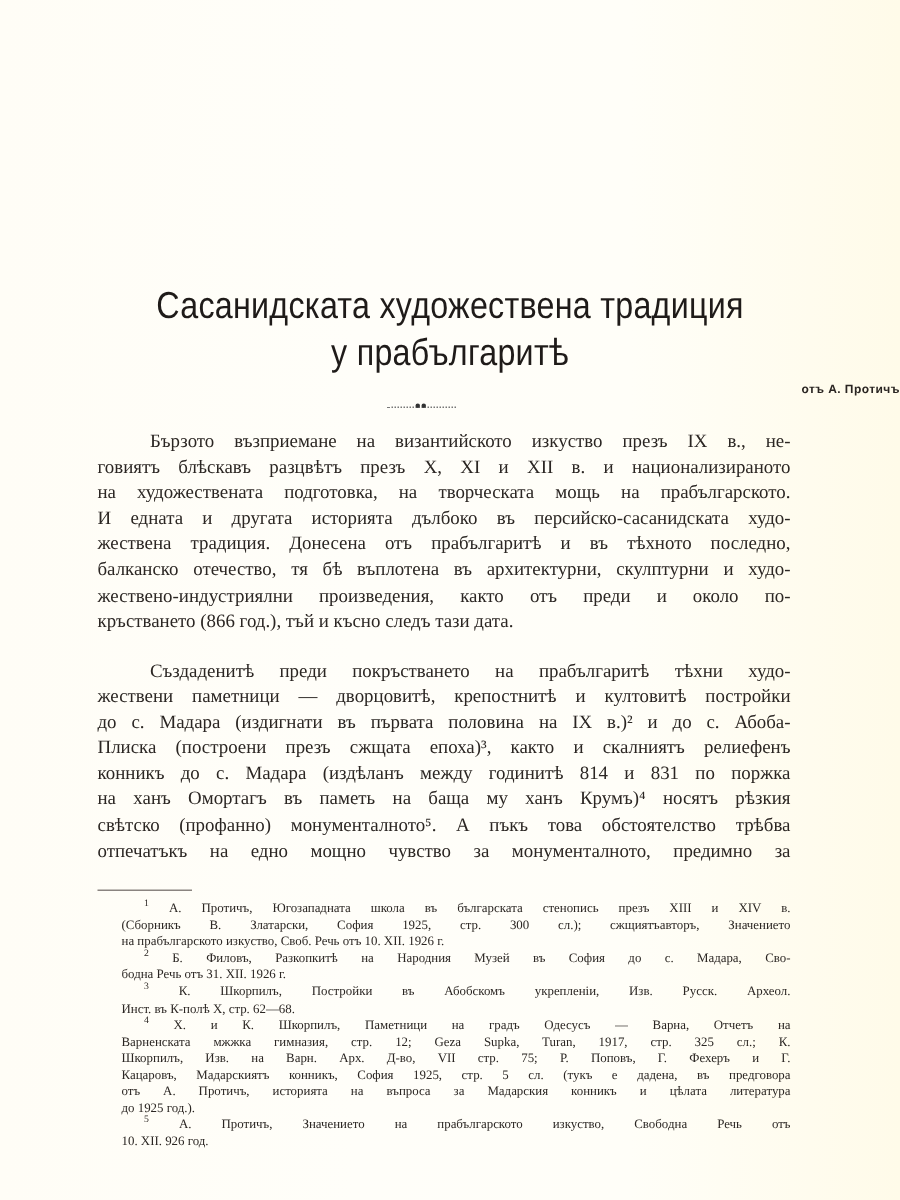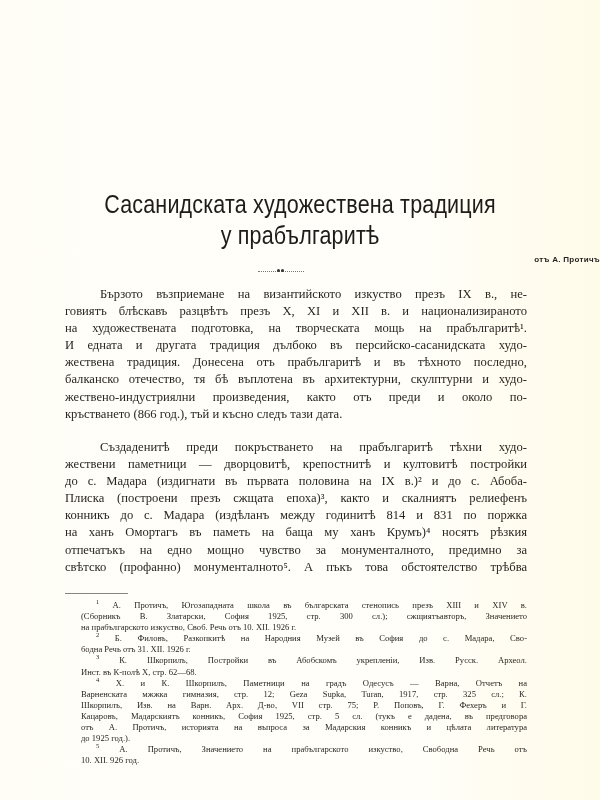--- a/index.html
+++ b/index.html
@@ -68,37 +68,37 @@
 
   <div class="ornament"></div>
   <div class="ornament-dot">
       <span></span>
       <span></span>
     </div>
 
   <div class="body-text p1">
     <span class="line indent">Бързото възприемане на византийското изкуство презъ IX в., не-</span>
     <span class="line">говиятъ блѣскавъ разцвѣтъ презъ X, XI и XII в. и национализираното</span>
-    <span class="line">на художествената подготовка, на творческата мощь на прабългаритѣ¹.</span>
-    <span class="line">И едната и другата традиция дълбоко въ персийско-сасанидската худо-</span>
+    <span class="line">на художествената подготовка, на творческата мощь на прабългарското.</span>
+    <span class="line">И едната и другата историята дълбоко въ персийско-сасанидската худо-</span>
     <span class="line">жествена традиция. Донесена отъ прабългаритѣ и въ тѣхното последно,</span>
     <span class="line">балканско отечество, тя бѣ въплотена въ архитектурни, скулптурни и худо-</span>
     <span class="line">жествено-индустриялни произведения, както отъ преди и около по-</span>
     <span class="line last">кръстването (866 год.), тъй и късно следъ тази дата.</span>
   </div>
 
   <div class="body-text p2">
     <span class="line indent">Създаденитѣ преди покръстването на прабългаритѣ тѣхни худо-</span>
     <span class="line">жествени паметници — дворцовитѣ, крепостнитѣ и култовитѣ постройки</span>
     <span class="line">до с. Мадара (издигнати въ първата половина на IX в.)² и до с. Абоба-</span>
     <span class="line">Плиска (построени презъ сжщата епоха)³, както и скалниятъ релиефенъ</span>
     <span class="line">конникъ до с. Мадара (издѣланъ между годинитѣ 814 и 831 по поржка</span>
     <span class="line">на ханъ Омортагъ въ паметь на баща му ханъ Крумъ)⁴ носятъ рѣзкия</span>
+    <span class="line">свѣтско (профанно) монументалното⁵. А пъкъ това обстоятелство трѣбва</span>
     <span class="line">отпечатъкъ на едно мощно чувство за монументалното, предимно за</span>
-    <span class="line">свѣтско (профанно) монументалното⁵. А пъкъ това обстоятелство трѣбва</span>
   </div>
 
   <div class="fn-rule"></div>
 
   <div class="footnotes">
     <div>
       <span class="fline indent"><sup>1</sup> <span>А. Протичъ, Югозападната школа въ българската стенопись презъ XIII и XIV в.</span></span>
       <span class="fline">(Сборникъ В. Златарски, София 1925, стр. 300 сл.); сжщиятъавторъ, Значението</span>
       <span class="fline last">на прабългарското изкуство, Своб. Речь отъ 10. XII. 1926 г.</span>
     </div>

